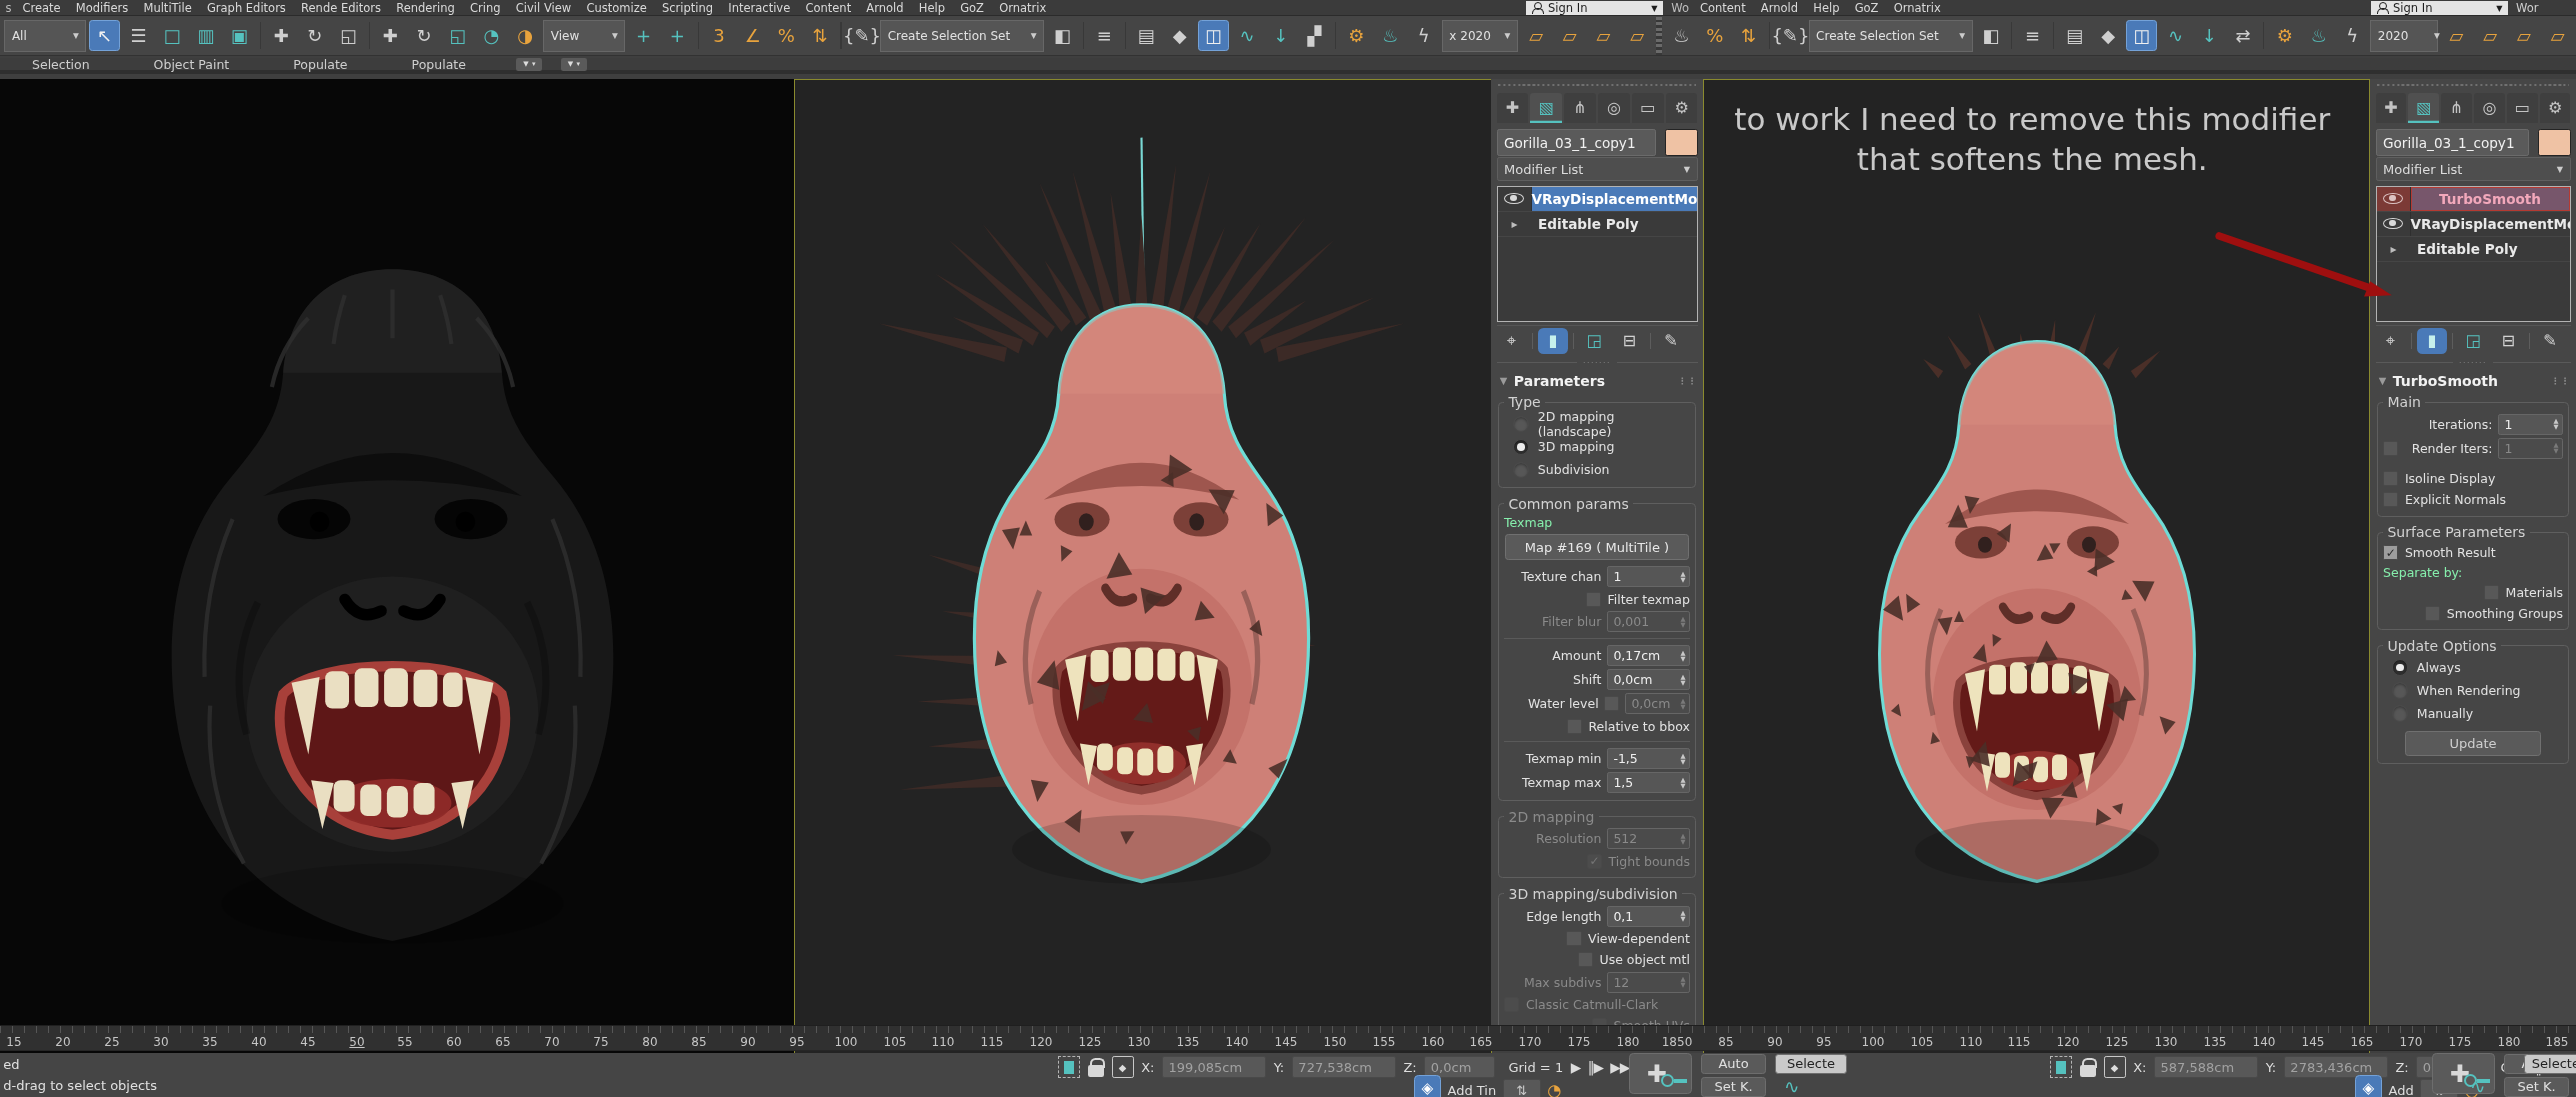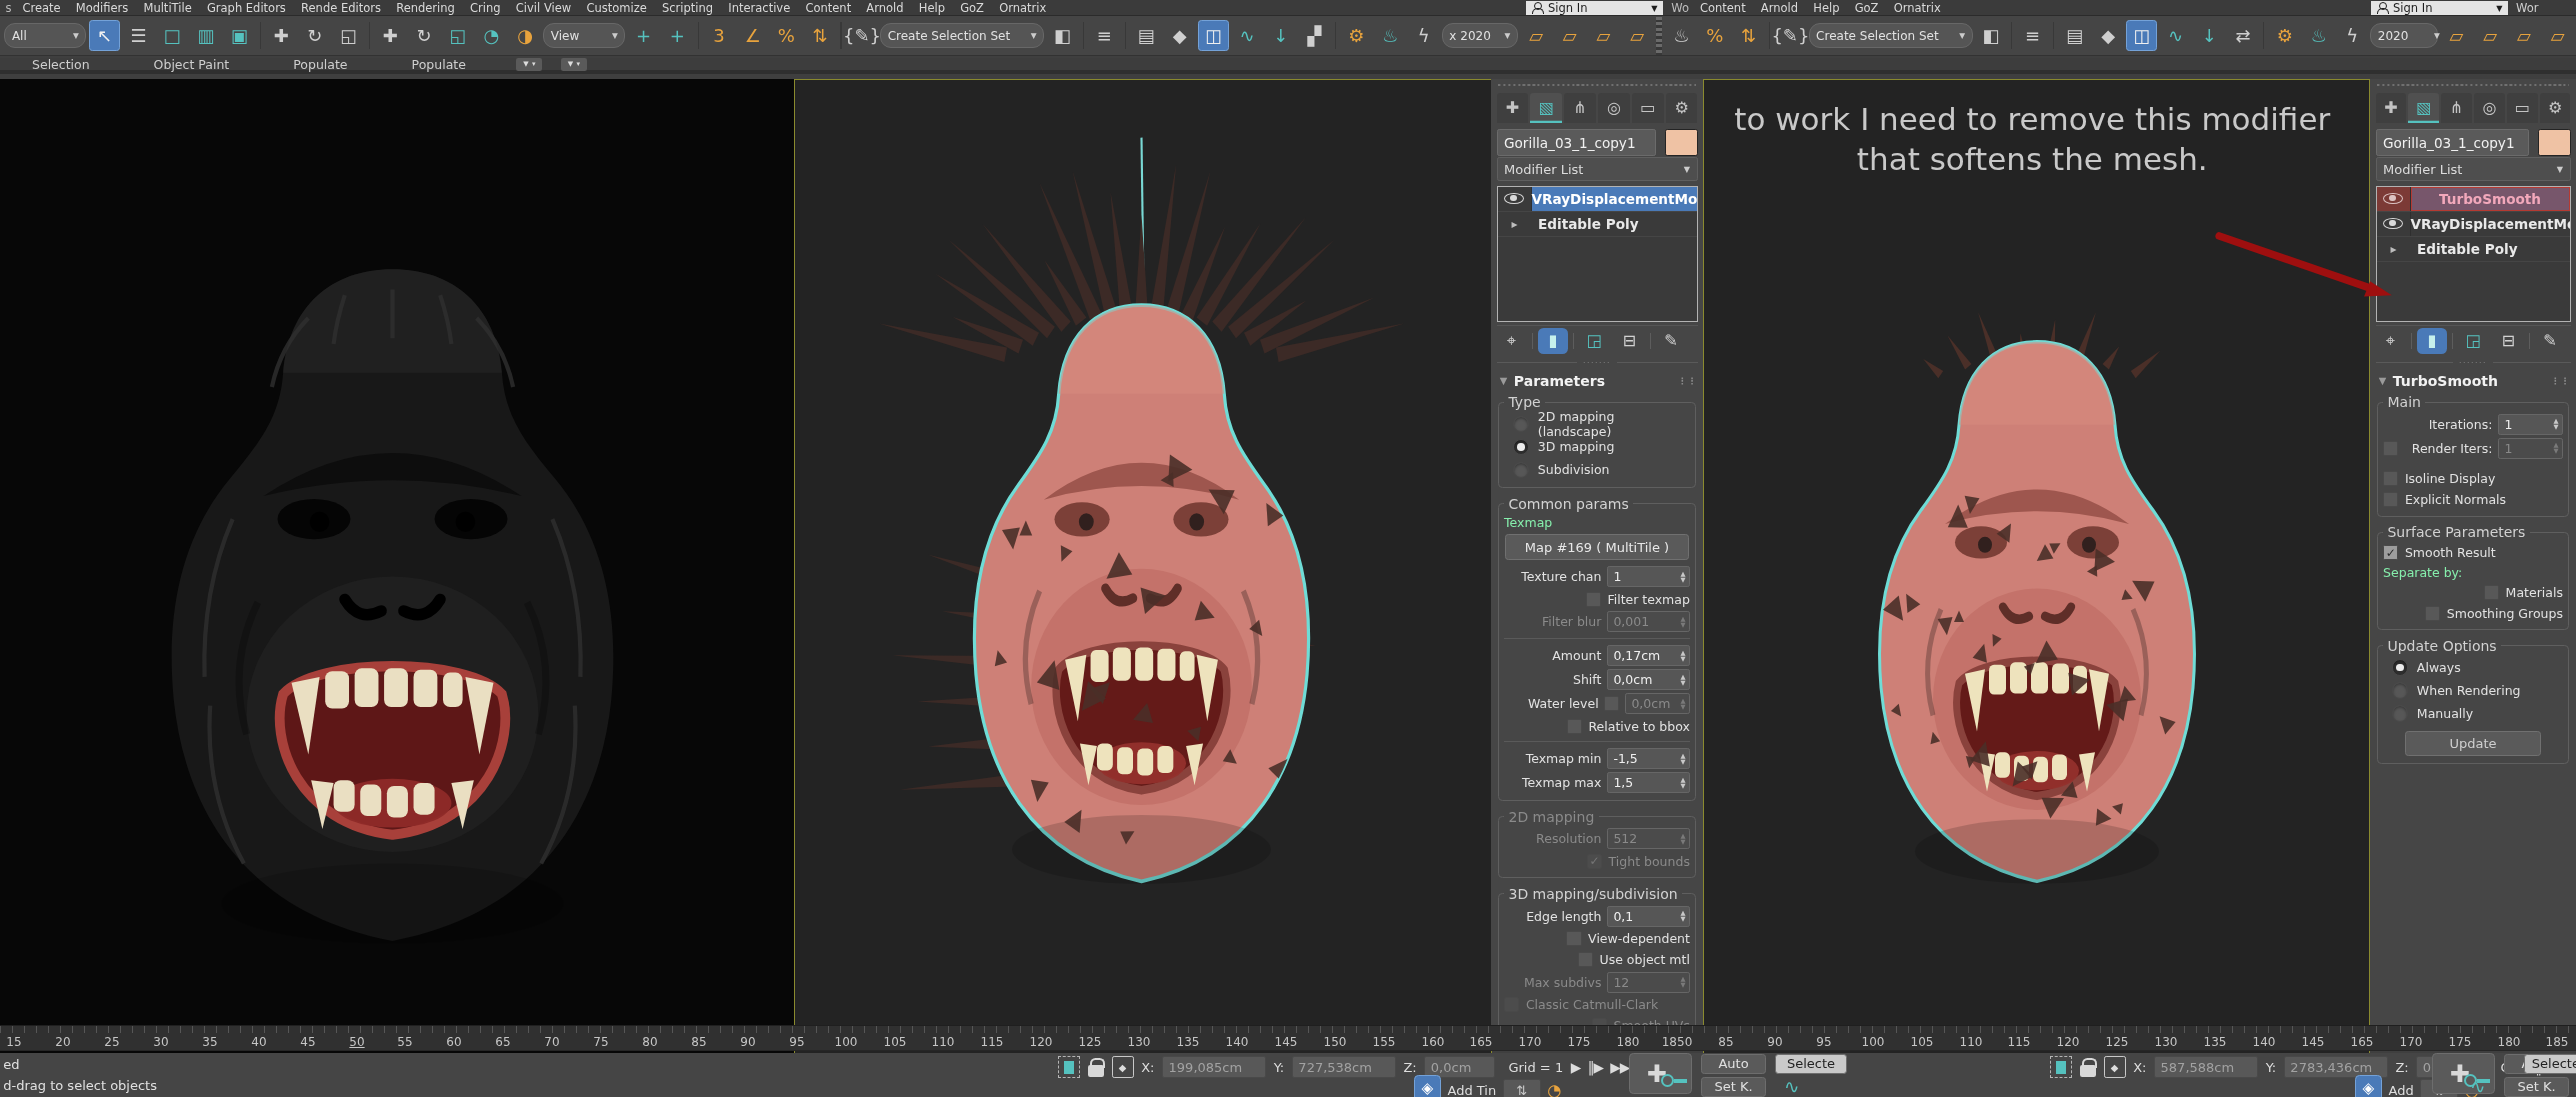--- a/index.html
+++ b/index.html
@@ -21,21 +21,21 @@
 .person::after{content:"";position:absolute;left:0;top:6.5px;width:10.4px;height:4.9px;border:1.1px solid #1d1d1d;border-bottom:none;border-radius:5.5px 5.5px 0 0}
 .signin .caret{margin-left:auto;font-size:8.2px}
 #menu-tail{position:absolute;left:2516px;top:0;height:15.3px;display:flex;align-items:center;color:#cfcfcf}
 
 
 .toolbar{position:absolute;top:16.4px;left:0;width:100%;height:40px;background:#454545;border-bottom:1.1px solid #323232;display:flex;align-items:center;padding:0 4.4px;overflow:hidden;z-index:29}
 .tb-seg{display:flex;align-items:center;gap:2.7px;flex:0 0 auto}
 .tb-icon{width:31px;height:31px;border-radius:3.3px;display:flex;align-items:center;justify-content:center;font-size:18px;color:#cfcfcf;flex:0 0 auto}
 .tb-icon.teal{color:#55c2bf}.tb-icon.orange{color:#e8a33d}
 .tb-icon.hl{background:#4a7ab8;border:1.1px solid #74a2d8;color:#f0f0f0}
-.tb-drop{height:25px;background:#555;border:0.5px solid #676767;border-radius:11px;display:flex;align-items:center;justify-content:space-between;padding:0 6.5px;font-size:12px;color:#e2e2e2;flex:0 0 auto}
+.tb-drop{height:32px;background:#555;border:0.5px solid #676767;border-radius:0;display:flex;align-items:center;justify-content:space-between;padding:0 6.5px;font-size:12px;color:#e2e2e2;flex:0 0 auto}
 .tb-drop .caret{font-size:7.6px;color:#ccc;margin-left:5.5px}
 .tb-sep{width:1.1px;height:27px;background:#383838;margin:0 2.2px;flex:0 0 auto}
 .tb-seam{width:6.5px;height:38px;margin:0 3.3px;flex:0 0 auto;background:repeating-linear-gradient(180deg,#6a6a6a 0 2.7px,#383838 2.7px 5.5px)}
 
 
 .ribbon{position:absolute;top:58px;left:0;width:100%;height:16.4px;background:#3d3d3d;border-bottom:4.4px solid #2f2f2f;display:flex;align-items:center;font-size:12.5px;color:#cfcfcf;z-index:28}
 .ribbon-tab{padding:0 32px}
 .ribbon-mini{width:26px;height:13px;background:#5a5a5a;border-radius:2.2px;margin-left:18.5px;display:flex;align-items:center;justify-content:center;gap:3.3px;font-size:7px;color:#ddd}
 
 

